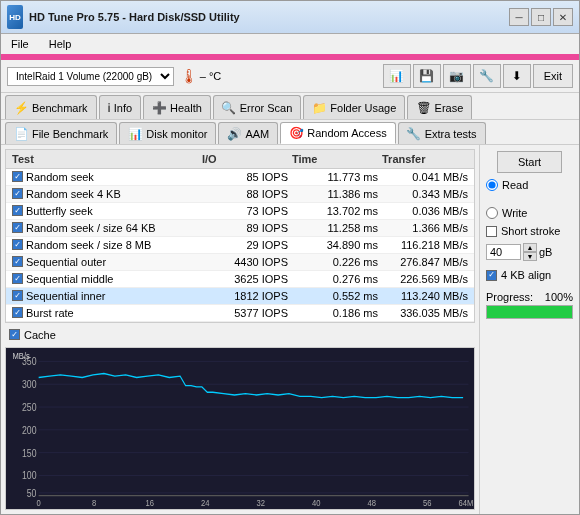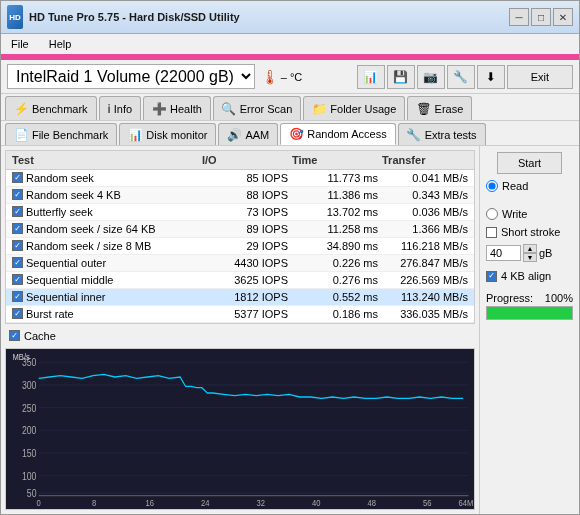--- a/index.html
+++ b/index.html
@@ -72,21 +72,21 @@
     .toolbar {
       background: #f0f0f0;
       padding: 4px 6px;
       display: flex;
       align-items: center;
       gap: 6px;
       border-bottom: 1px solid #ccc;
     }
     .drive-select {
       padding: 2px 4px;
-      font-size: 16px;
+      font-size: 10px;
       border: 1px solid #aaa;
       background: white;
       min-width: 160px;
     }
     .temp-display {
       display: flex; align-items: center; gap: 2px;
       font-size: 11px;
     }
     .temp-icon {
       color: #cc3300;
@@ -97,21 +97,21 @@
     }
     .toolbar-btn {
       width: 28px; height: 24px;
       background: #e8e8e8;
       border: 1px solid #aaa;
       cursor: pointer;
       display: flex; align-items: center; justify-content: center;
       font-size: 12px;
     }
     .exit-btn {
-      padding: 2px 23px;
+      padding: 2px 10px;
       background: #e8e8e8;
       border: 1px solid #aaa;
       cursor: pointer;
       font-size: 11px;
       height: 24px;
     }
     .tabs-row {
       background: #f0f0f0;
       display: flex;
       flex-wrap: wrap;

